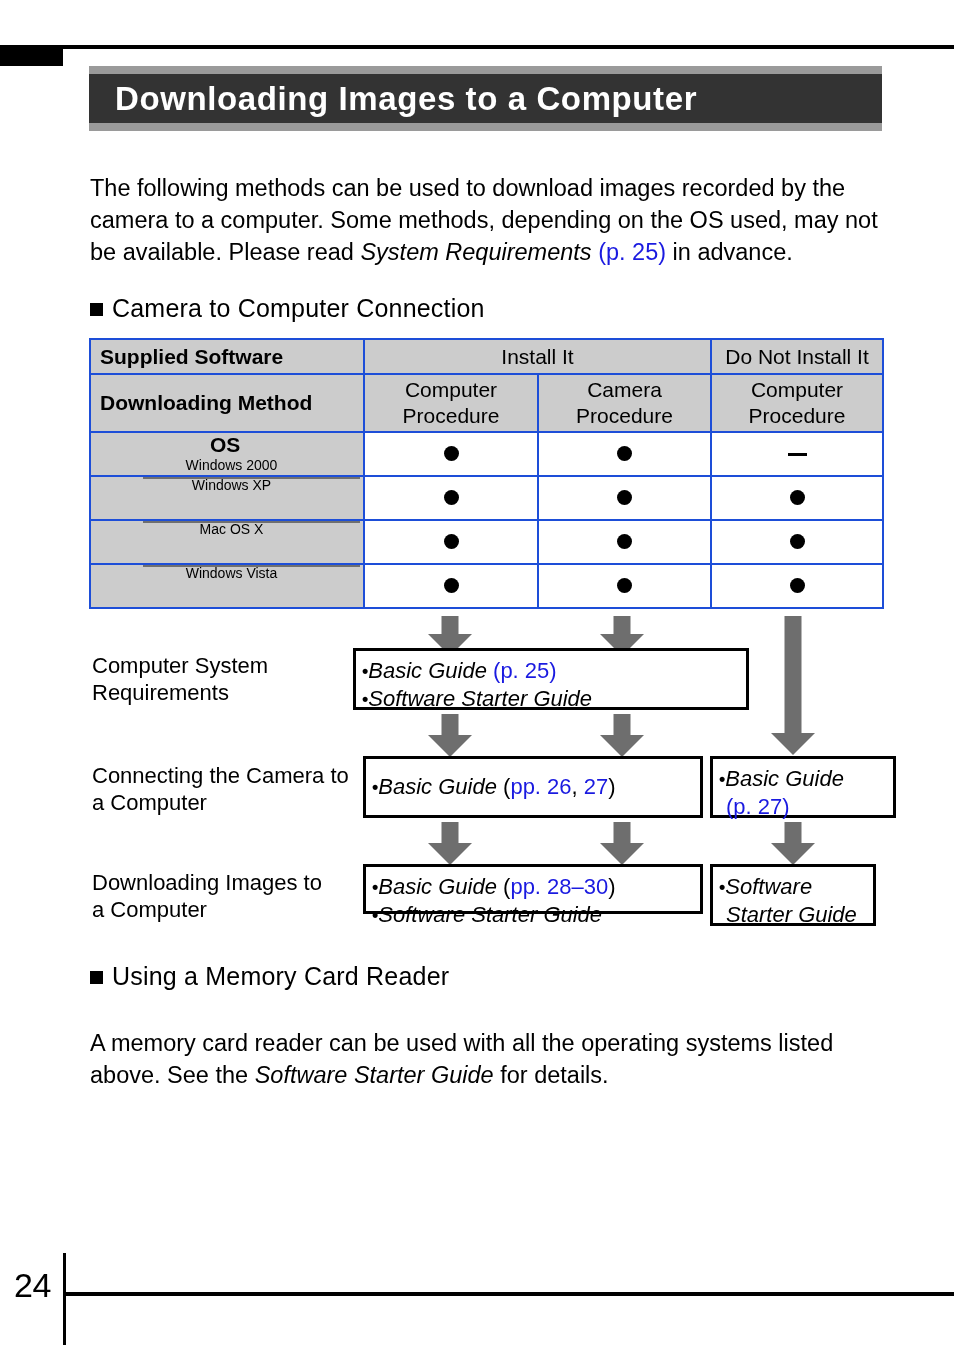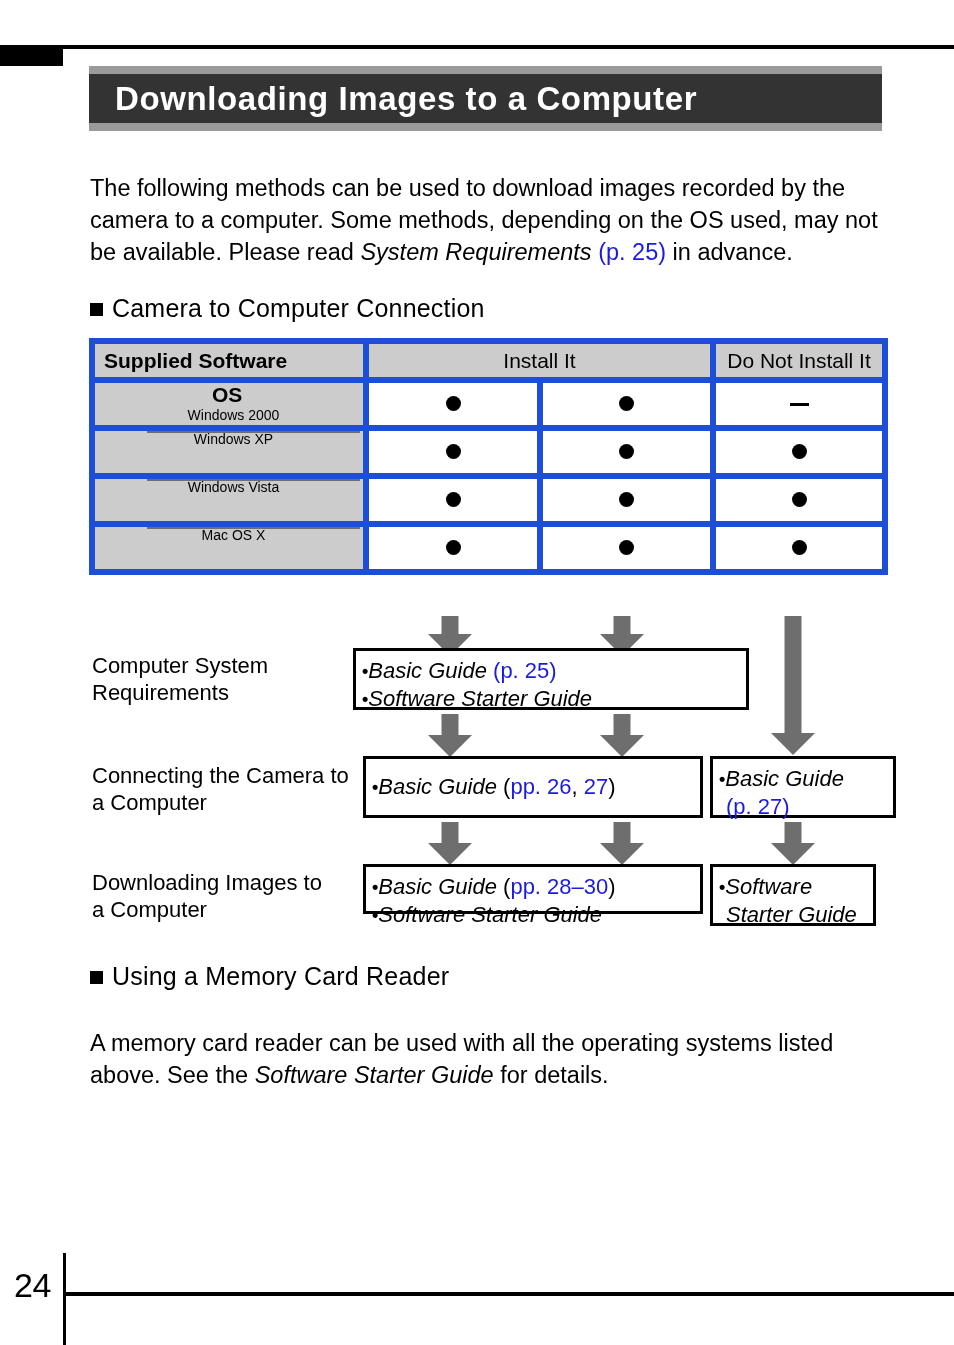--- a/index.html
+++ b/index.html
@@ -114,21 +114,21 @@
   
   .tbl {
     position: absolute;
     left: 89px; top: 338px;
     width: 793px;
     border-collapse: collapse;
     table-layout: fixed;
     font-size: 21px;
   }
   .tbl td {
-    border: 6px solid #1d4ed8;
+    border: 2px solid #1d4ed8;
     padding: 0;
     text-align: center;
     vertical-align: middle;
     background: #ffffff;
   }
   .tbl .hdr { background: #cccccc; text-align: center; }
   .tbl .bold-l {
     font-weight: bold;
     text-align: left;
     padding-left: 9px;
@@ -247,20 +247,29 @@
     <col style="width:174px">
     <col style="width:173px">
     <col style="width:172px">
   </colgroup>
   <tbody>
     <tr class="hrow1">
       <td class="hdr bold-l">Supplied Software</td>
       <td class="hdr" colspan="2">Install It</td>
       <td class="hdr">Do Not Install It</td>
     </tr>
+    <tr class="hrow2">
+      <td class="hdr bold-l">Downloading Method</td>
+      <td class="hdr" style="white-space:pre-line">Computer
+Procedure</td>
+      <td class="hdr" style="white-space:pre-line">Camera
+Procedure</td>
+      <td class="hdr" style="white-space:pre-line">Computer
+Procedure</td>
+    </tr>
 
     <tr class="datarow">
       <td class="osname-cell">
         <div class="osname-inner">
           <span class="os-tag">OS</span>
           <span class="os-label">Windows 2000</span>
         </div>
       </td>
       <td><span class="dot"></span></td>
       <td><span class="dot"></span></td>
@@ -278,34 +287,34 @@
       <td><span class="dot"></span></td>
       <td><span class="dot"></span></td>
       <td><span class="dot"></span></td>
     </tr>
 
     <tr class="datarow">
       <td class="osname-cell">
         <div class="os-sep"></div>
         <div class="osname-inner">
           <span class="os-tag"></span>
-          <span class="os-label">Windows Vista</span>
+          <span class="os-label">Mac OS X</span>
         </div>
       </td>
       <td><span class="dot"></span></td>
       <td><span class="dot"></span></td>
       <td><span class="dot"></span></td>
     </tr>
 
     <tr class="datarow">
       <td class="osname-cell">
         <div class="os-sep"></div>
         <div class="osname-inner">
           <span class="os-tag"></span>
-          <span class="os-label">Mac OS X</span>
+          <span class="os-label">Windows Vista</span>
         </div>
       </td>
       <td><span class="dot"></span></td>
       <td><span class="dot"></span></td>
       <td><span class="dot"></span></td>
     </tr>
   </tbody>
 </table>
 
 <div class="arrow-wrap" style="left:428px; top:616px; width:44px; height:38px;">

